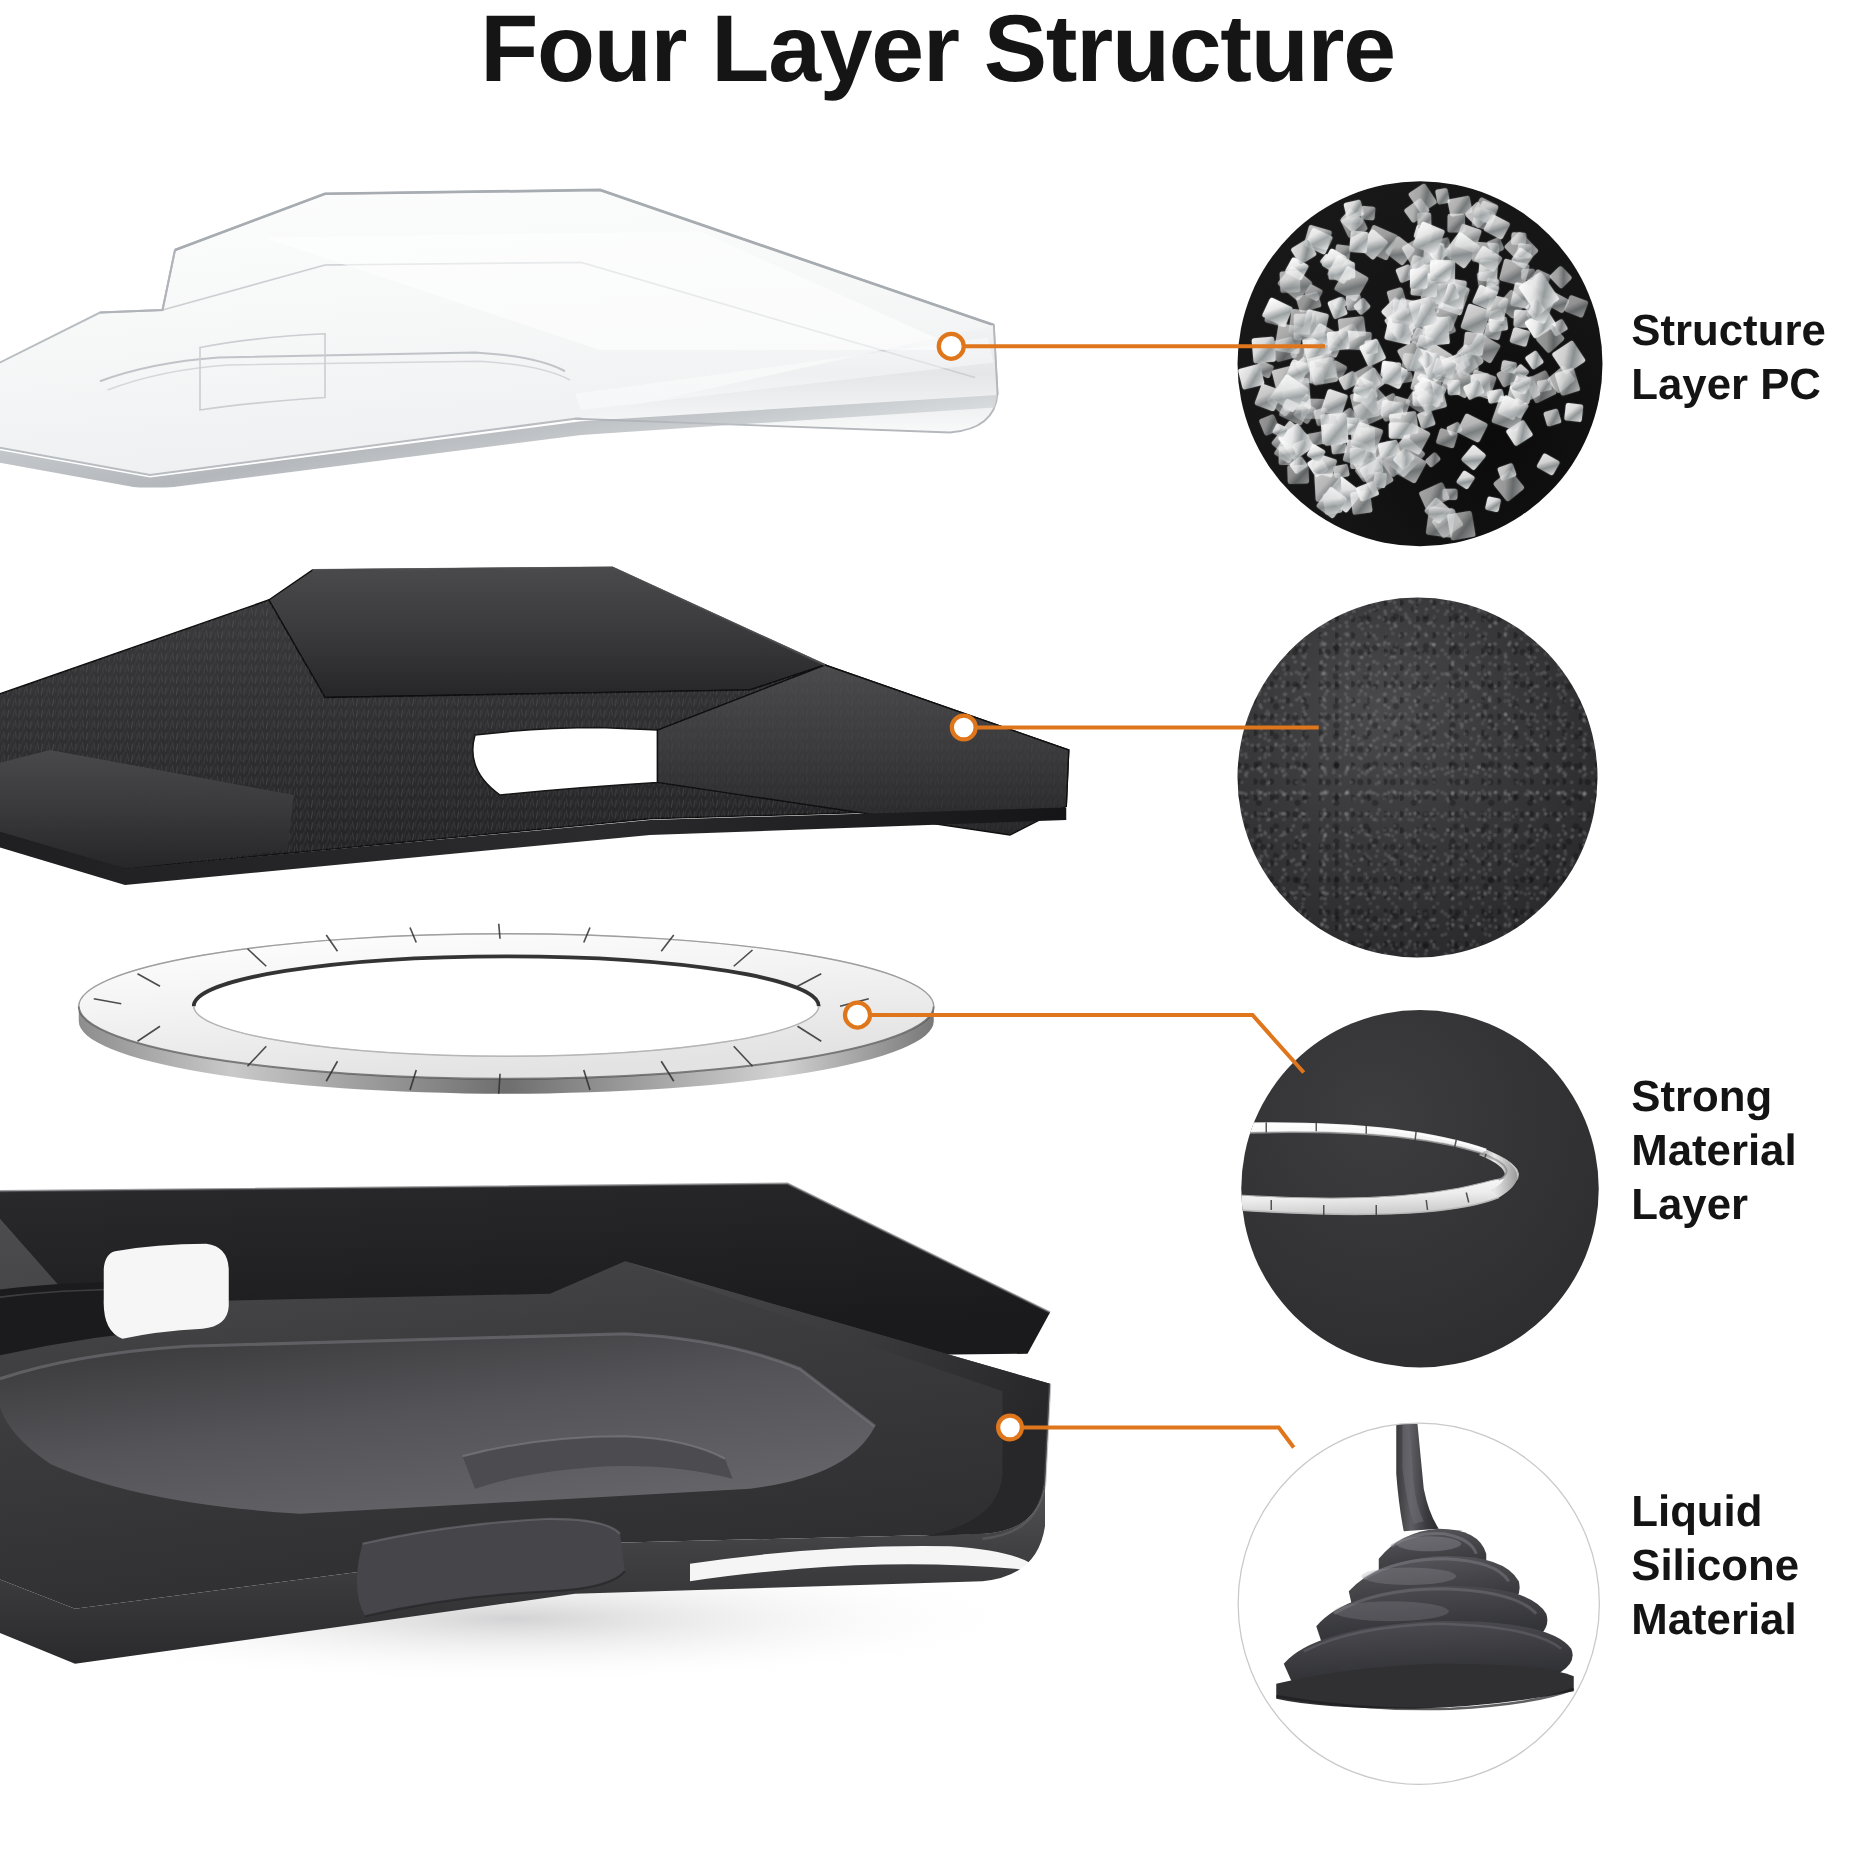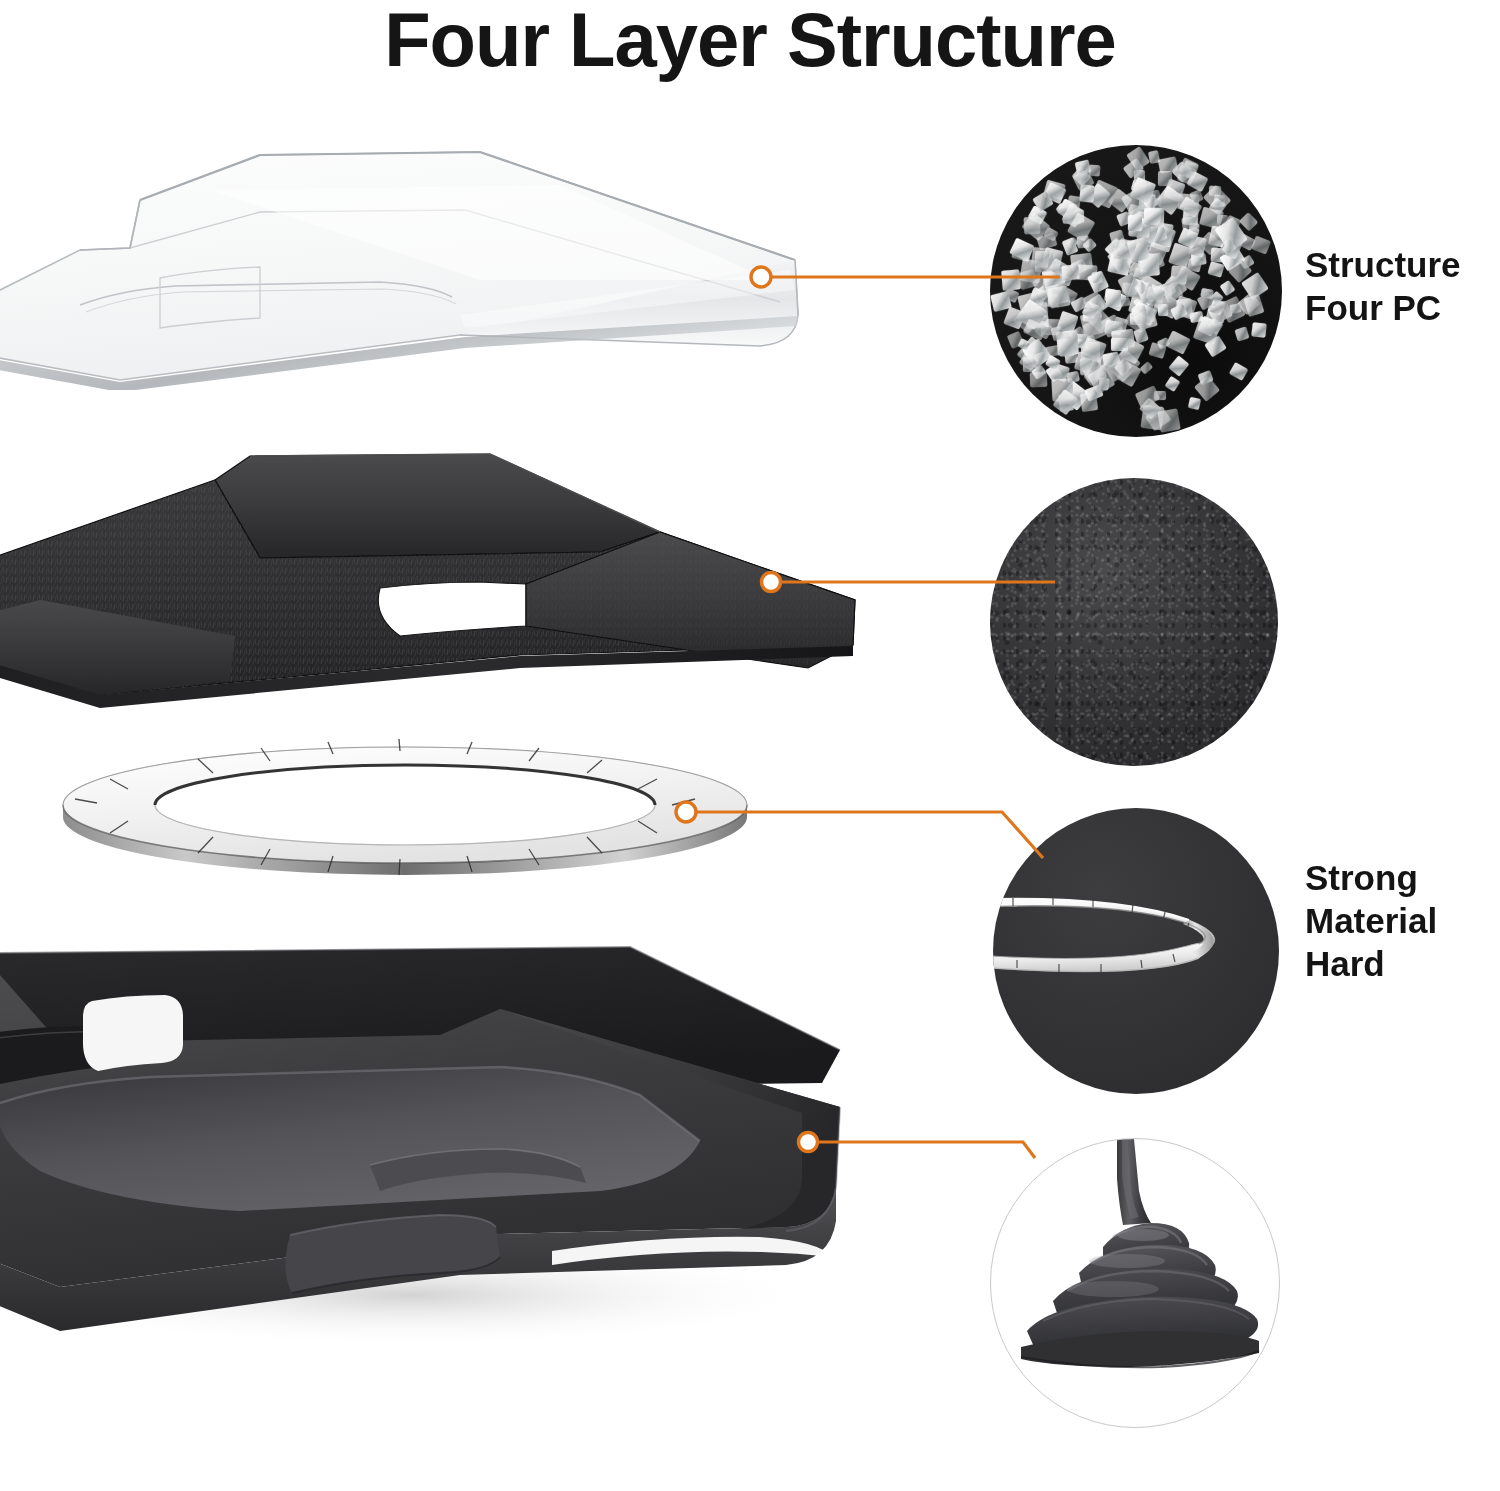--- a/index.html
+++ b/index.html
@@ -754,24 +754,29 @@
     </g>
 
     <g>
       <polyline points="818,1142 1023,1142 1035,1158" fill="none" stroke="#e0761c" stroke-width="3.2" stroke-linejoin="miter"></polyline>
       <circle cx="808" cy="1142" r="9.5" fill="#ffffff" stroke="#e0761c" stroke-width="3.4"></circle>
     </g>
   </svg>
 
   <div class="callout-label" style="top:243px;">
     <span class="ln">Structure</span>
-    <span class="ln">Four PC</span>
+    <span class="ln">Layer PC</span>
   </div>
 
 
   <div class="callout-label" style="top:856px;">
     <span class="ln">Strong</span>
     <span class="ln">Material</span>
-    <span class="ln">Hard</span>
-  </div>
-
+    <span class="ln">Layer</span>
+  </div>
+
+  <div class="callout-label" style="top:1188px;">
+    <span class="ln">Liquid</span>
+    <span class="ln">Silicone</span>
+    <span class="ln">Material</span>
+  </div>
 
 </div>
 
 </body></html>

